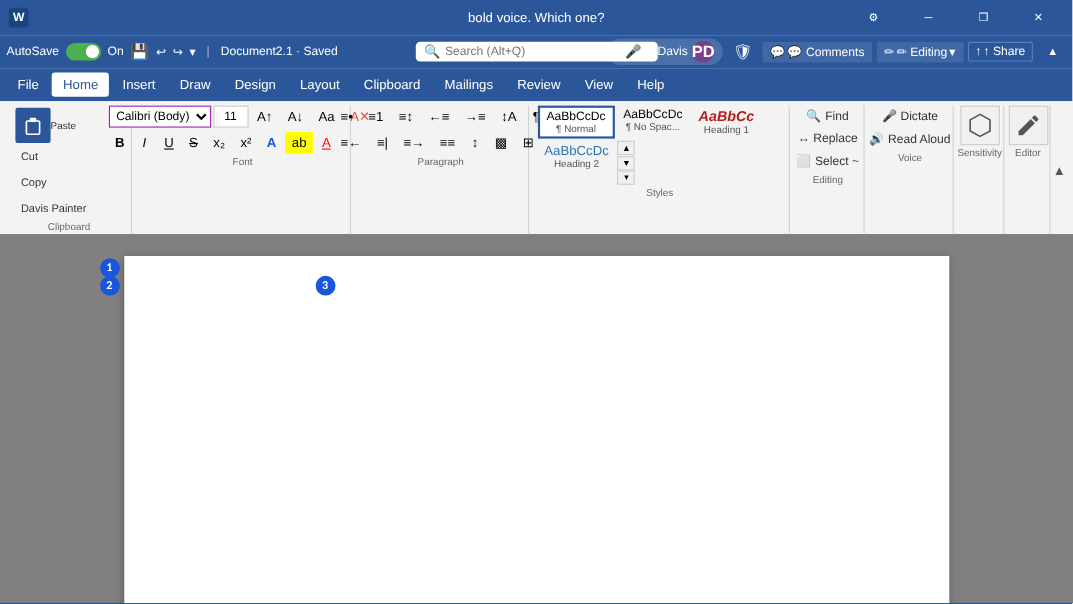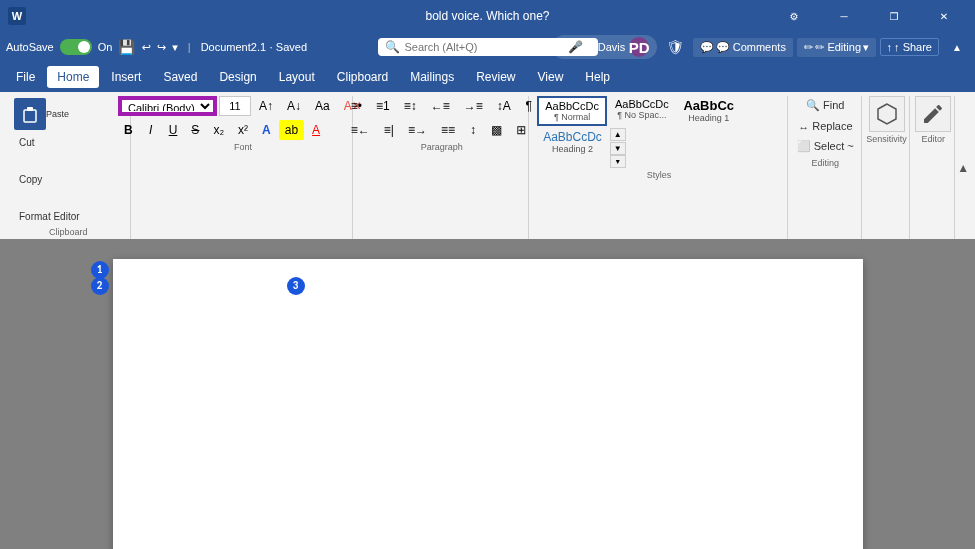--- a/index.html
+++ b/index.html
@@ -82,21 +82,21 @@
       border-radius: 2px;
       display: flex;
       align-items: center;
       gap: 2px;
       color: #333;
       white-space: nowrap;
     }
     select.font-select {
       padding: 1px 2px;
       font-size: 11px;
-      border: 4px solid #a21caf;
+      border: 1px solid #a21caf;
       background: white;
       cursor: pointer;
       height: 20px;
     }
     .font-size-input {
       width: 32px;
       padding: 1px 2px;
       font-size: 11px;
       border: 1px solid #c8c8c8;
       text-align: center;
@@ -336,21 +336,21 @@
         <span>↑ Share</span>
     </div>
     <div class="icon-btn" style="font-size:10px;">▲</div>
   </div>
 </div>
 
 <div class="menu-bar">
   <div class="menu-item">File</div>
   <div class="menu-item active">Home</div>
   <div class="menu-item">Insert</div>
-  <div class="menu-item">Saved</div>
+  <div class="menu-item">Draw</div>
   <div class="menu-item">Design</div>
   <div class="menu-item">Layout</div>
   <div class="menu-item">Clipboard</div>
   <div class="menu-item">Mailings</div>
   <div class="menu-item">Review</div>
   <div class="menu-item">View</div>
   <div class="menu-item">Help</div>
 </div>
 
 <div class="ribbon-wrapper">
@@ -360,24 +360,24 @@
       <div class="rg-content">
         <div style="display:flex;align-items:center;cursor:pointer;padding:2px;">
           <div style="width:32px;height:32px;background:#2b579a;display:flex;align-items:center;justify-content:center;border-radius:2px;">
             <svg width="20" height="20" viewBox="0 0 20 20">
                 <rect x="4" y="6" width="12" height="12" rx="1" fill="none" stroke="white" stroke-width="1.5"></rect>
                 <rect x="7" y="3" width="6" height="4" rx="1" fill="white"></rect>
               </svg>
           </div>
           <span style="font-size:9px;color:#333;">Paste</span>
         </div>
-        <div style="display:flex;flex-direction:column;gap:20px;">
+        <div style="display:flex;flex-direction:column;gap:7px;">
           <div class="rb-btn" style="font-size:10px;">Cut</div>
           <div class="rb-btn" style="font-size:10px;">Copy</div>
-          <div class="rb-btn" style="font-size:10px;">Format Editor</div>
+          <div class="rb-btn" style="font-size:10px;">Davis Painter</div>
         </div>
       </div>
       <div class="ribbon-group-label">Clipboard</div>
     </div>
 
     <div class="ribbon-group">
       <div class="rg-content" style="flex-direction:column;align-items:flex-start;">
         <div style="display:flex;align-items:center;gap:2px;">
           <select class="font-select">
             <option>Calibri (Body)</option>
@@ -431,21 +431,21 @@
       <div class="rg-content" style="align-items:flex-start;">
         <div style="border:2px solid #2b579a;padding:2px 6px;cursor:pointer;background:white;min-width:64px;text-align:center;">
           <div style="font-size:11px;">AaBbCcDc</div>
           <div style="font-size:9px;color:#555;">¶ Normal</div>
         </div>
         <div style="padding:2px 6px;cursor:pointer;min-width:64px;text-align:center;">
           <div style="font-size:11px;">AaBbCcDc</div>
           <div style="font-size:9px;color:#555;">¶ No Spac...</div>
         </div>
         <div style="padding:2px 6px;cursor:pointer;min-width:64px;text-align:center;">
-          <div style="font-size:13px;color:#000000;font-weight:bold;">AaBbCc</div>
+          <div style="font-size:13px;color:#b91c1c;font-weight:bold;font-style:italic;">AaBbCc</div>
           <div style="font-size:9px;color:#555;">Heading 1</div>
         </div>
         <div style="padding:2px 6px;cursor:pointer;min-width:64px;text-align:center;">
           <div style="font-size:12px;color:#2e74b5;">AaBbCcDc</div>
           <div style="font-size:9px;color:#555;">Heading 2</div>
         </div>
         <div style="display:flex;flex-direction:column;justify-content:space-between;height:40px;">
           <button style="border:1px solid #ccc;background:#f0f0f0;cursor:pointer;font-size:8px;padding:1px 3px;">▲</button>
           <button style="border:1px solid #ccc;background:#f0f0f0;cursor:pointer;font-size:8px;padding:1px 3px;">▼</button>
           <button style="border:1px solid #ccc;background:#f0f0f0;cursor:pointer;font-size:8px;padding:1px 3px;">▾</button>
@@ -456,20 +456,27 @@
 
     <div class="ribbon-group">
       <div class="rg-content" style="flex-direction:column;justify-content:center;">
         <button class="rb-btn">🔍 Find</button>
         <button class="rb-btn">↔ Replace</button>
         <button class="rb-btn">⬜ Select ~</button>
       </div>
       <div class="ribbon-group-label">Editing</div>
     </div>
 
+    <div class="ribbon-group">
+      <div class="rg-content" style="flex-direction:column;">
+        <button class="rb-btn">🎤 Dictate</button>
+        <button class="rb-btn">🔊 Read Aloud</button>
+      </div>
+      <div class="ribbon-group-label">Voice</div>
+    </div>
 
     <div class="ribbon-group">
       <div class="rg-content" style="flex-direction:column;align-items:center;">
         <div style="width:36px;height:36px;background:#f0f0f0;border:1px solid #ccc;display:flex;align-items:center;justify-content:center;cursor:pointer;">
           <svg width="24" height="24" viewBox="0 0 24 24">
               <path d="M12 2L3 7v10l9 5 9-5V7z" fill="none" stroke="#555" stroke-width="1.5"></path>
             </svg>
         </div>
       </div>
       <div class="ribbon-group-label">Sensitivity</div>

